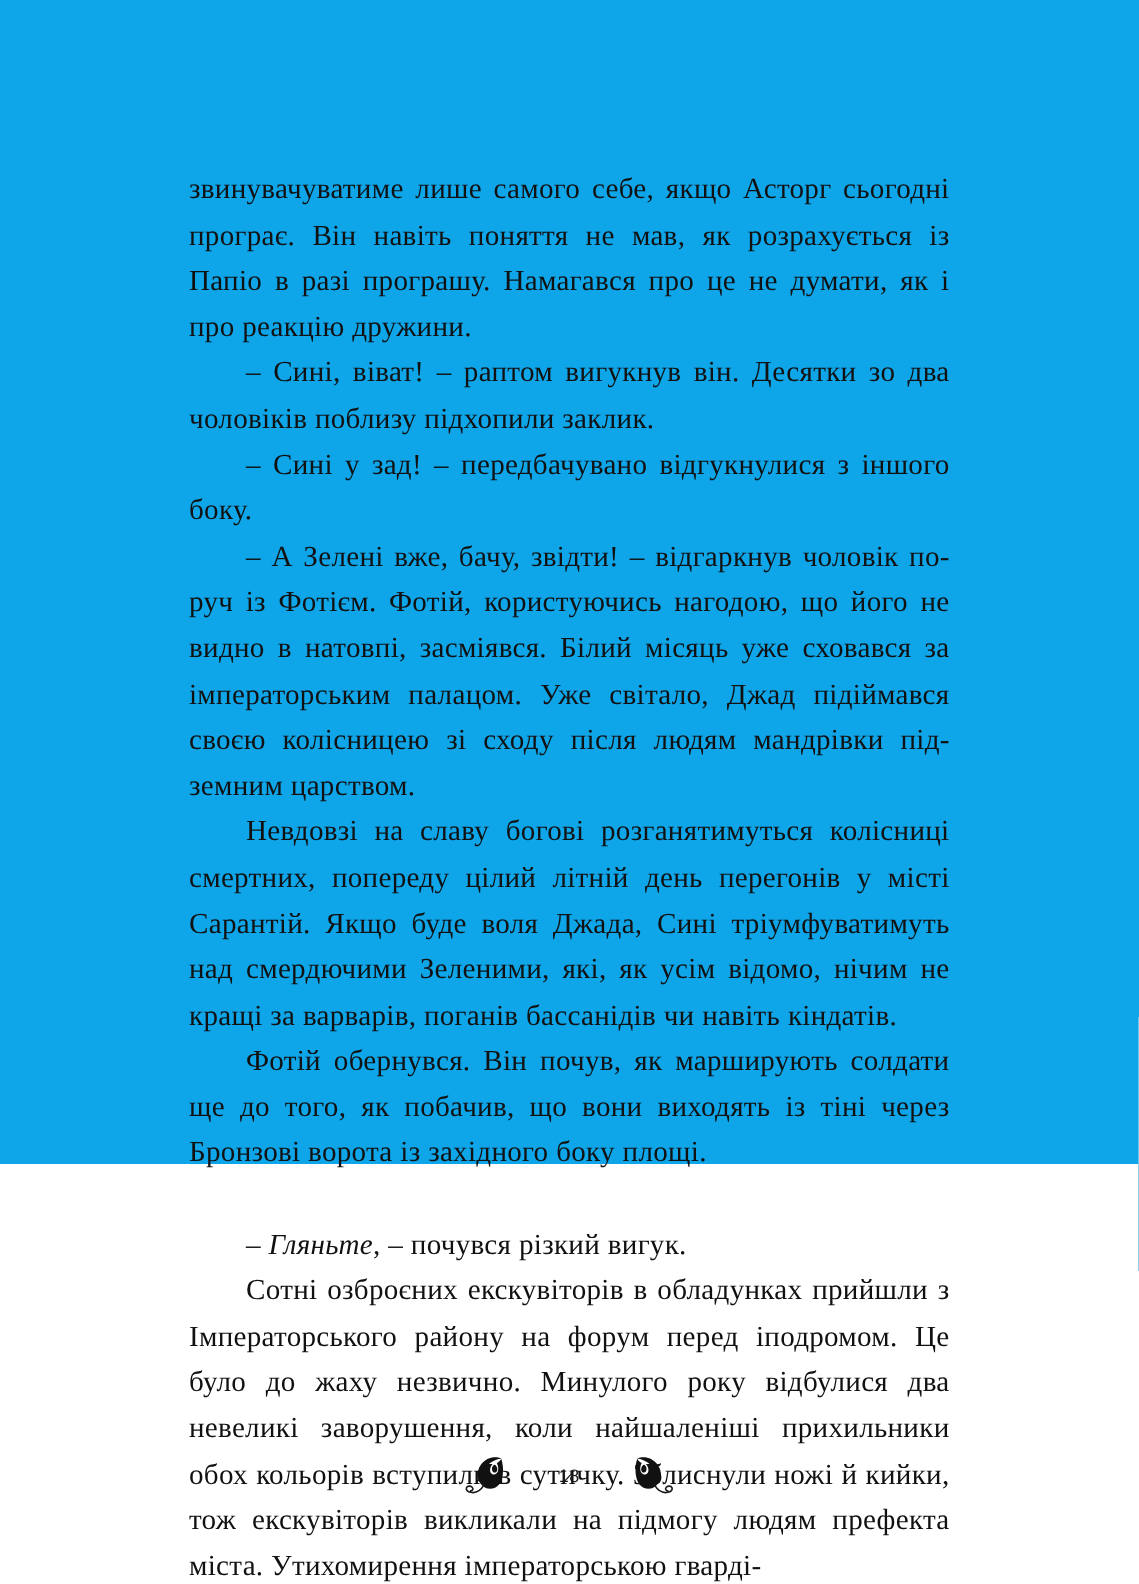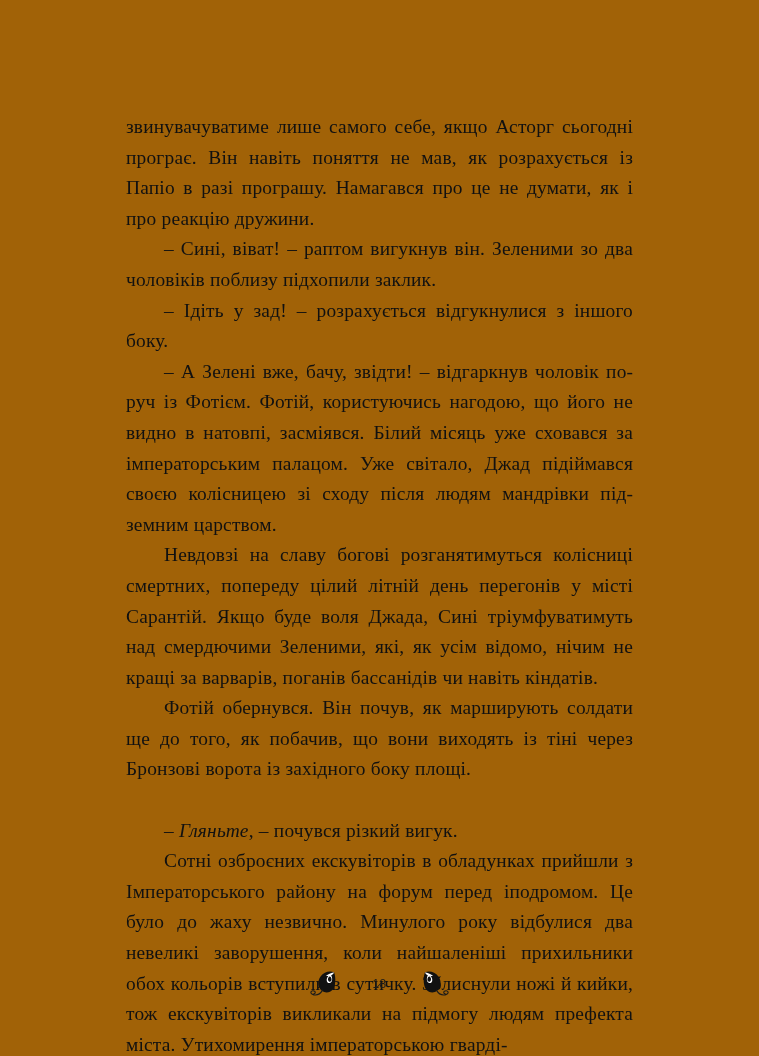--- a/index.html
+++ b/index.html
@@ -11,22 +11,22 @@
     height: 1056px;
     background: #ffffff;
     font-family: "Liberation Serif", "DejaVu Serif", serif;
     color: #111111;
     overflow: hidden;
   }
 
   #page {
     position: relative;
     width: 759px;
-    height: 1056px;
-    background: #a16207;
+    height: 776px;
+    background: #0ea5e9;
     box-sizing: border-box;
   }
 
   #text-block {
     position: absolute;
     left: 126px;
     top: 112px;
     width: 507px;
   }
 
@@ -93,23 +93,23 @@
 </style>
 </head>
 <body>
 
 <div id="page">
 
   <div id="text-block">
 
     <p class="para noindent">звинувачуватиме лише самого себе, якщо Асторг сьогодні програє. Він навіть поняття не мав, як розрахується із Папіо в разі програшу. Намагався про це не думати, як і про реакцію дружини.</p>
 
-    <p class="para indent">– Сині, віват! – раптом вигукнув він. Зеленими зо два чоловіків поблизу підхопили заклик.</p>
+    <p class="para indent">– Сині, віват! – раптом вигукнув він. Десятки зо два чоловіків поблизу підхопили заклик.</p>
 
-    <p class="para indent">– Ідіть у зад! – розрахується відгукнулися з іншого боку.</p>
+    <p class="para indent">– Сині у зад! – передбачувано відгукнулися з іншого боку.</p>
 
     <p class="para indent">– А Зелені вже, бачу, звідти! – відгаркнув чоловік по­руч із Фотієм. Фотій, користуючись нагодою, що його не видно в натовпі, засміявся. Білий місяць уже сховався за імператорським палацом. Уже світало, Джад підіймався своєю колісницею зі сходу після людям мандрівки під­земним царством.</p>
 
     <p class="para indent">Невдовзі на славу богові розганятимуться колісниці смертних, попереду цілий літній день перегонів у місті Сарантій. Якщо буде воля Джада, Сині тріумфувати­муть над смердючими Зеленими, які, як усім відомо, нічим не кращі за варварів, поганів бассанідів чи навіть кіндатів.</p>
 
     <p class="para indent">Фотій обернувся. Він почув, як марширують солдати ще до того, як побачив, що вони виходять із тіні через Бронзові ворота із західного боку площі.</p>
 
     <p class="para indent spaced-before"><span>– </span><em class="em">Гляньте</em><span>, – почувся різкий вигук.</span></p>
 
     <p class="para indent">Сотні озброєних екскувіторів в обладунках прийшли з Імператорського району на форум перед іподромом. Це було до жаху незвично. Минулого року відбулися два невеликі заворушення, коли найшаленіші прихильни­ки обох кольорів вступили в сутичку. Зблиснули ножі й кийки, тож екскувіторів викликали на підмогу людям префекта міста. Утихомирення імператорською гварді-</p>

